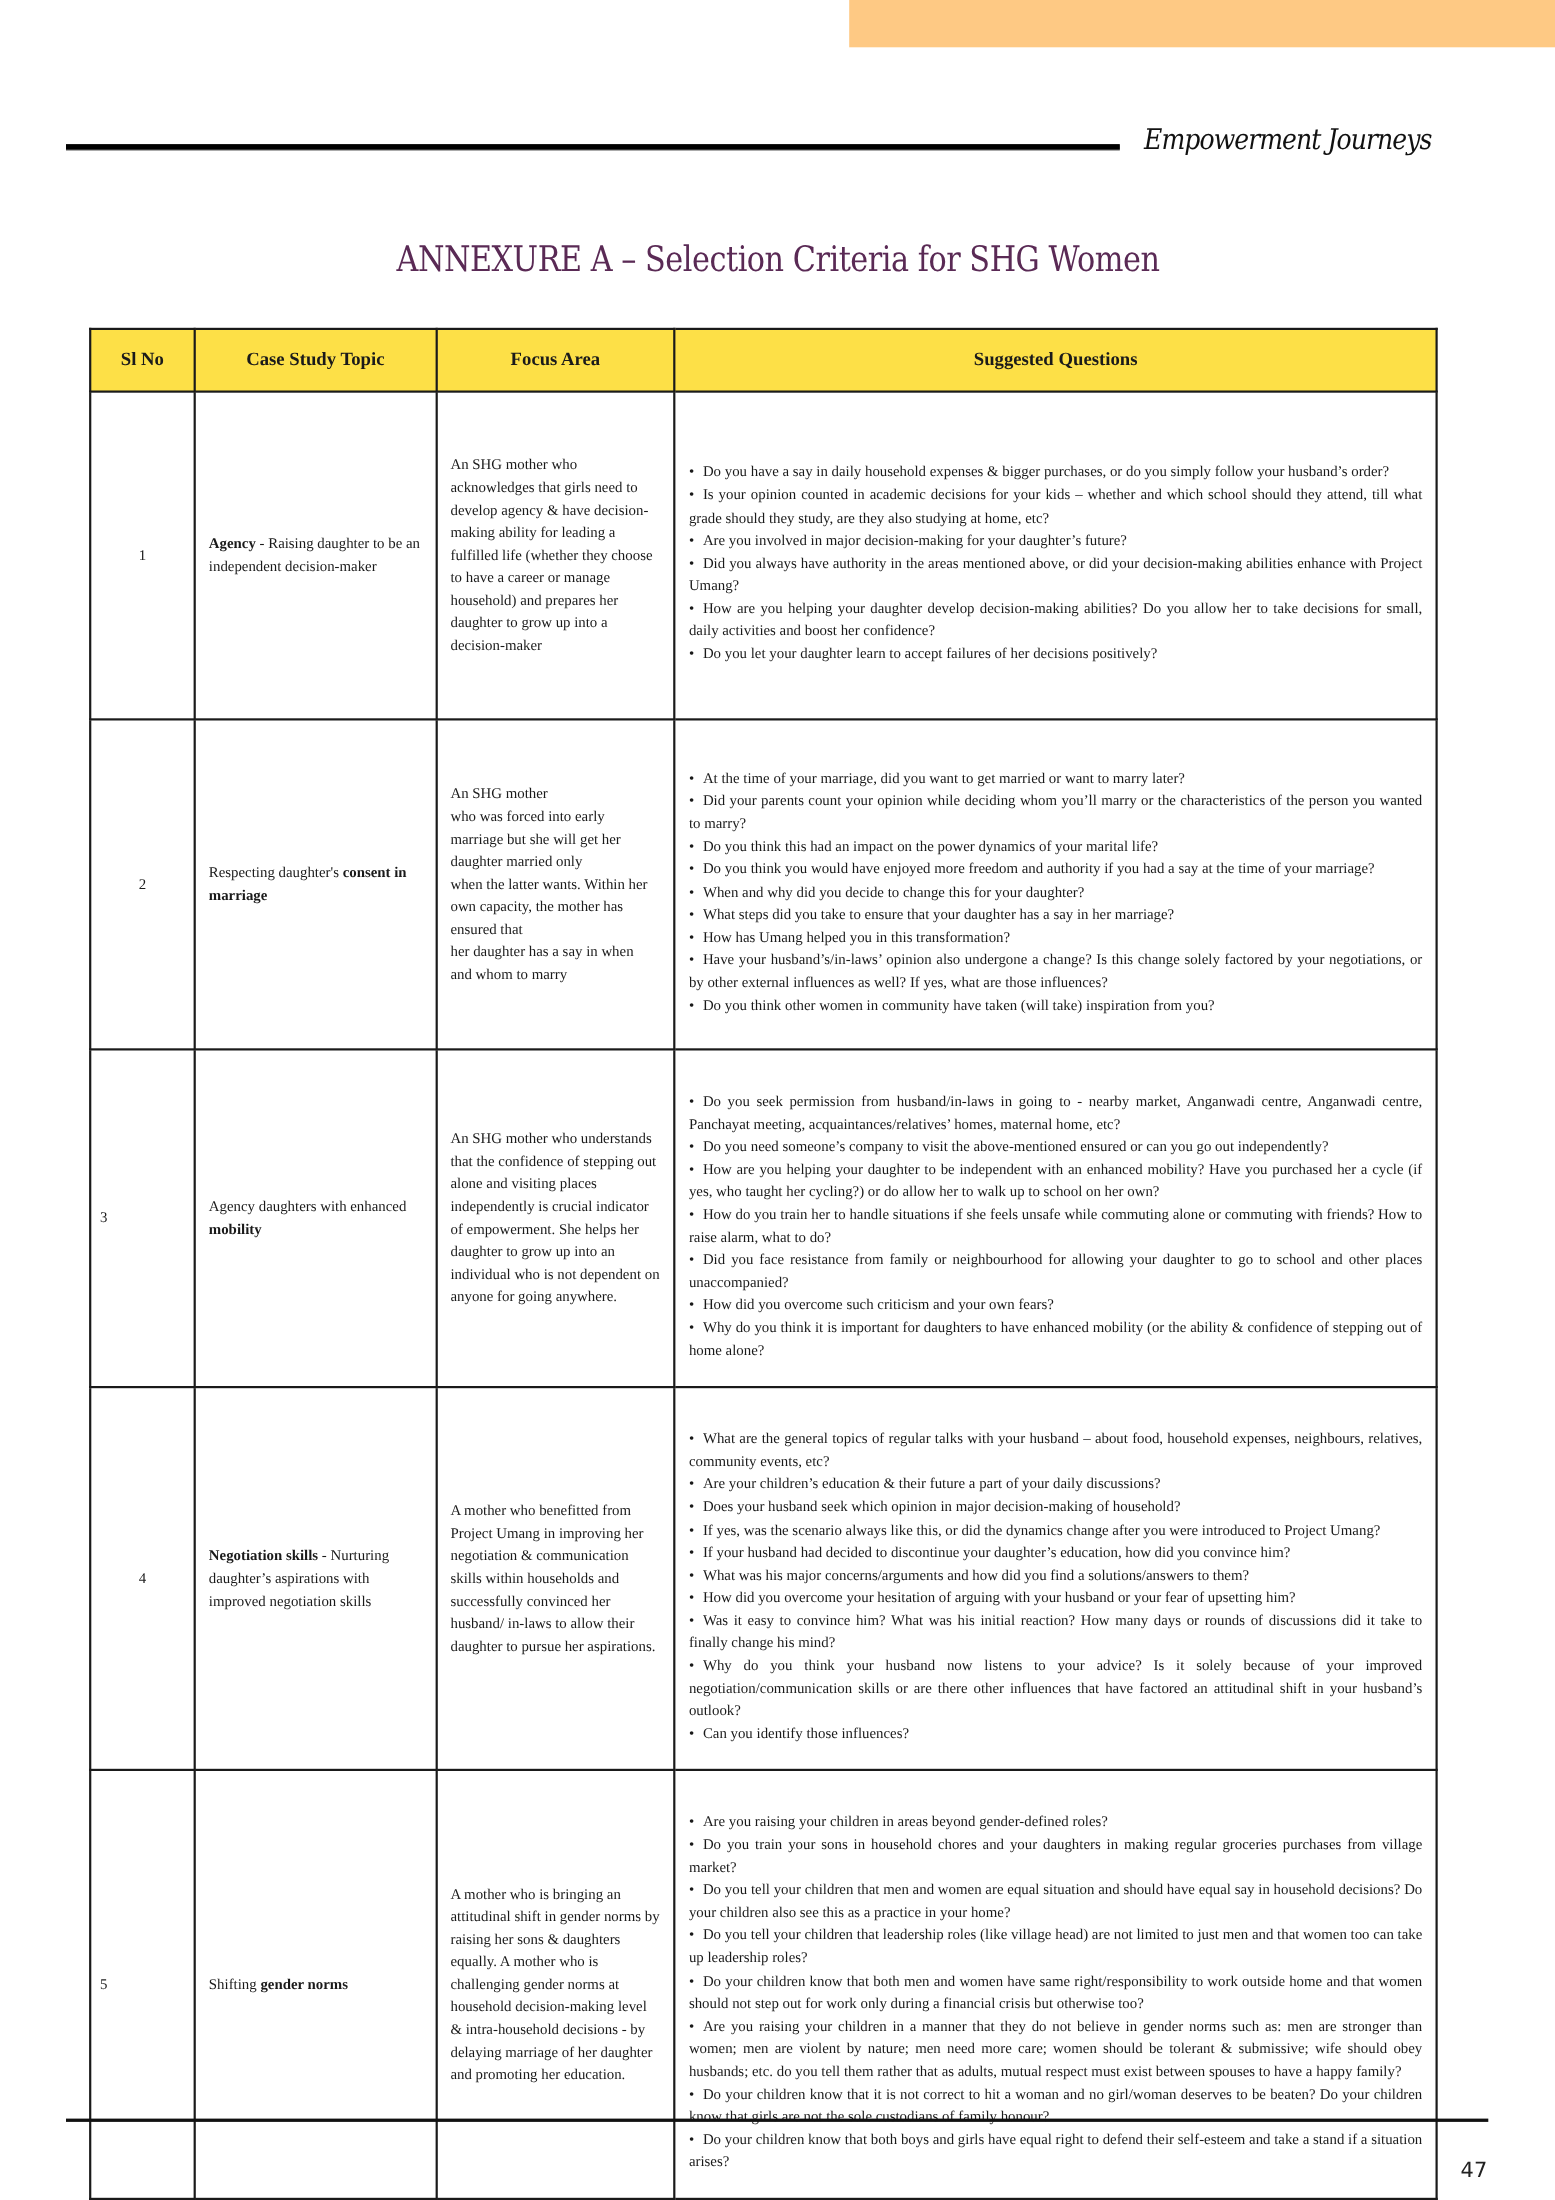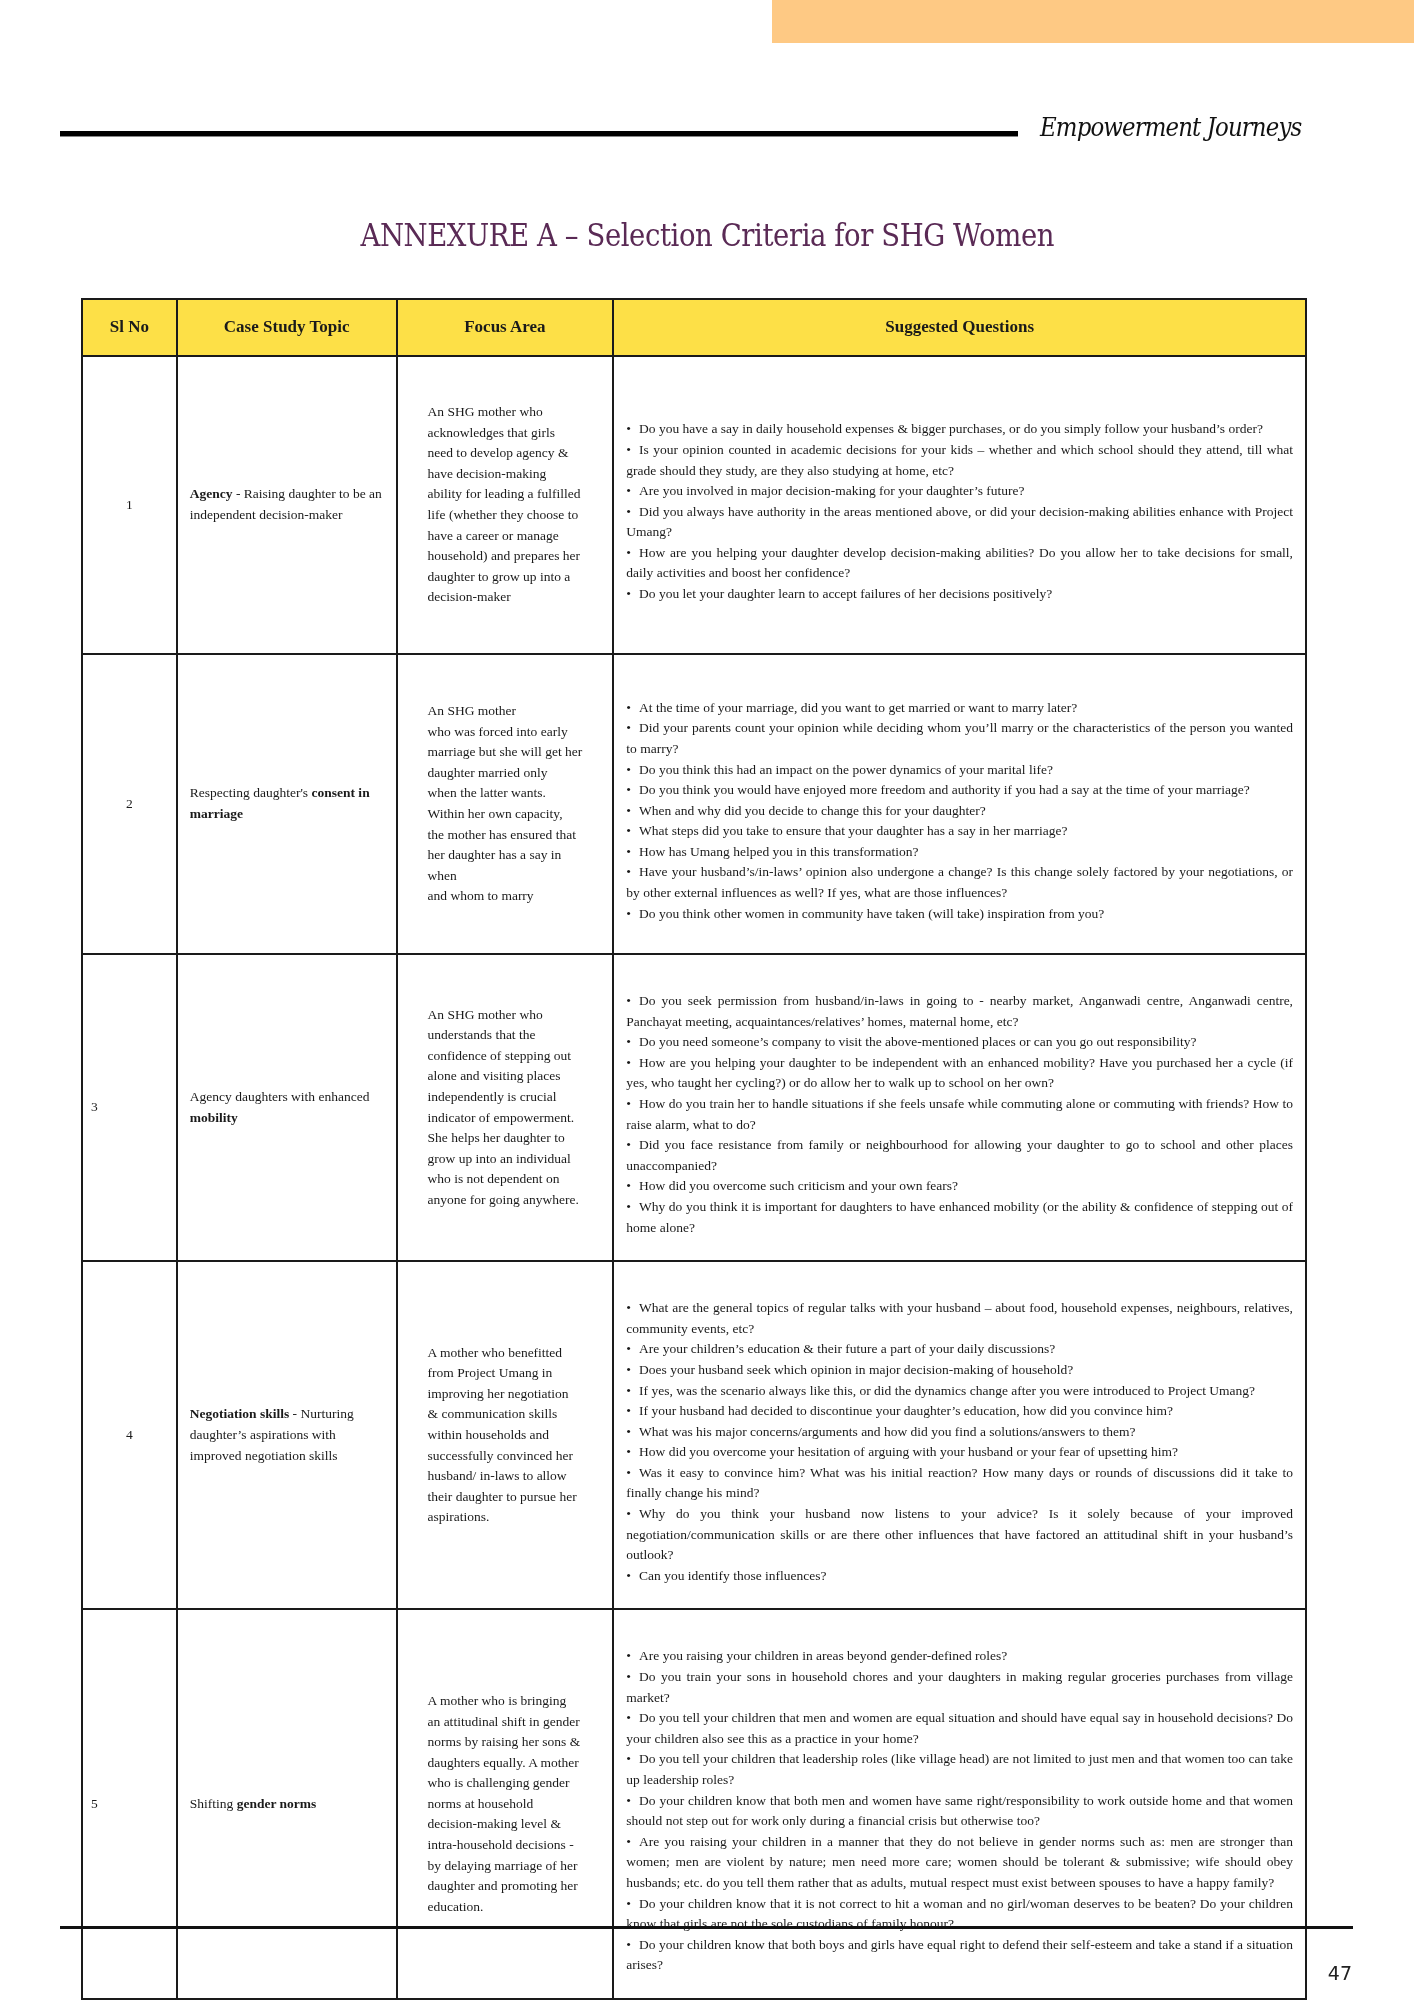--- a/index.html
+++ b/index.html
@@ -24,21 +24,21 @@
     font-size: 13.5px; line-height: 20.6px;
   }
   table.criteria th, table.criteria td { border: 2px solid #1a1a1a; vertical-align: middle; }
   table.criteria th {
     background: #fde047; font-size: 17px; font-weight: bold; height: 55px; padding: 0 6px;
   }
   col.c1 { width: 95px; } col.c2 { width: 220px; } col.c3 { width: 217px; } col.c4 { width: 694px; }
   td.sl { text-align: center; padding: 0 8px; }
   td.sl.left { text-align: left; }
   td.topic { padding: 12px 12px; }
-  td.focus { padding: 0 30px; white-space: pre-line; }
+  td.focus { padding: 0 12px; white-space: pre-line; }
   td.questions { padding: 36px 12px 22px 12px; text-align: justify; }
   .q { display: block; }
   .q .bullet { margin-right: 8px; }
   .footer-rule { position: absolute; left: 60px; top: 1926px; width: 1293px; height: 3px; background: #111; }
   .page-number { position: absolute; right: 62px; top: 1962px; font-family: "DejaVu Sans", sans-serif; font-size: 19px; color: #222; text-align: center; }
 </style>
 </head>
 <body>
 
 <div class="top-band"></div>
@@ -98,21 +98,21 @@
           <span class="q"><span class="bullet">•</span><span>Do you think other women in community have taken (will take) inspiration from you?</span></span>
         </td>
     </tr>
 
     <tr style="height:278px">
       <td class="sl left">3</td>
       <td class="topic"><span>Agency daughters with enhanced </span><b>mobility</b></td>
       <td class="focus">An SHG mother who understands that the confidence of stepping out alone and visiting places independently is crucial indicator of empowerment. She helps her daughter to grow up into an individual who is not dependent on anyone  for going anywhere.</td>
       <td class="questions">
           <span class="q"><span class="bullet">•</span><span>Do you seek permission from husband/in-laws in going to - nearby market, Anganwadi centre, Anganwadi centre, Panchayat meeting, acquaintances/relatives’ homes, maternal home, etc?</span></span>
-          <span class="q"><span class="bullet">•</span><span>Do you need someone’s company to visit the above-mentioned places or can you go out responsibility?</span></span>
+          <span class="q"><span class="bullet">•</span><span>Do you need someone’s company to visit the above-mentioned ensured or can you go out independently?</span></span>
           <span class="q"><span class="bullet">•</span><span>How are you helping your daughter to be independent with an enhanced mobility? Have you purchased her a cycle (if yes, who taught her cycling?) or do allow her to walk up to school on her own?</span></span>
           <span class="q"><span class="bullet">•</span><span>How do you train her to handle situations if she feels unsafe while commuting alone or commuting with friends? How to raise alarm, what to do?</span></span>
           <span class="q"><span class="bullet">•</span><span>Did you face resistance from family or neighbourhood for allowing your daughter to go to school and other places unaccompanied?</span></span>
           <span class="q"><span class="bullet">•</span><span>How did you overcome such criticism and your own fears?</span></span>
           <span class="q"><span class="bullet">•</span><span>Why do you think it is important for daughters to have enhanced mobility (or the ability &amp; confidence of stepping out of home alone?</span></span>
         </td>
     </tr>
 
     <tr style="height:340px">
       <td class="sl">4</td>

